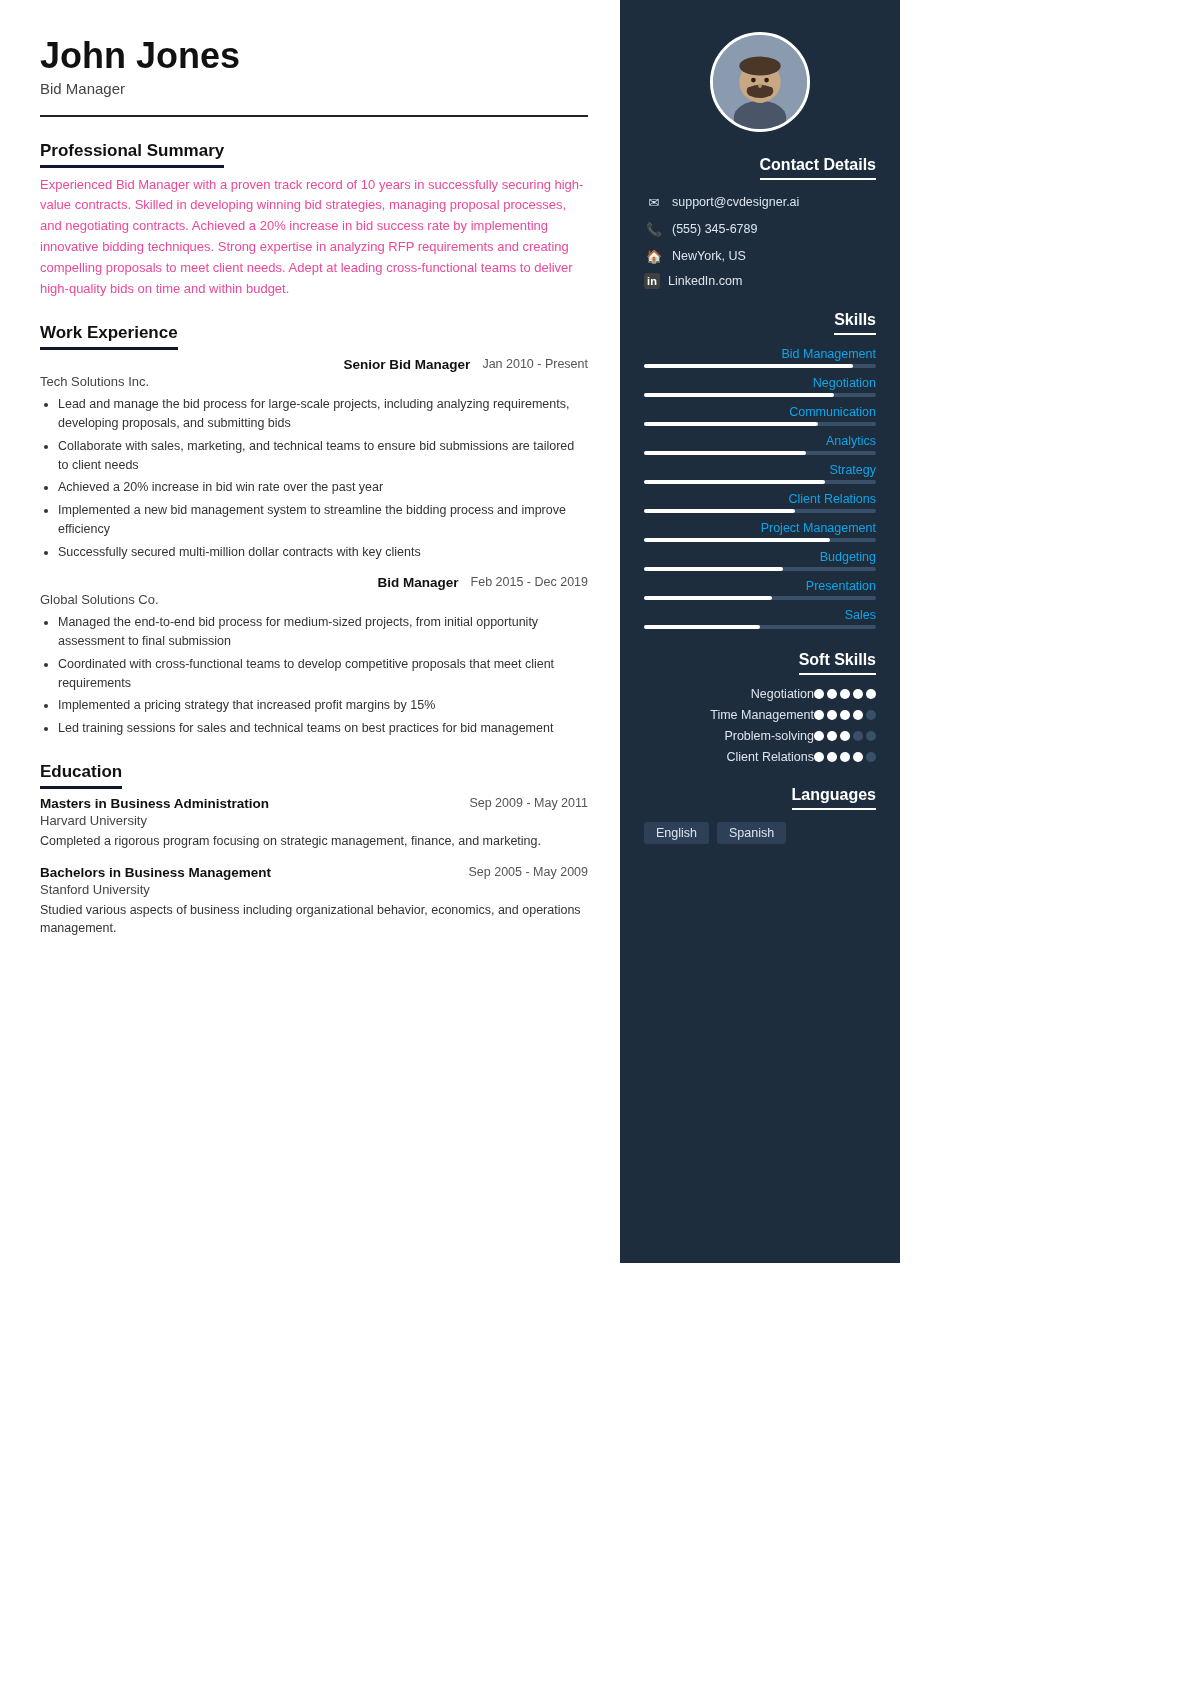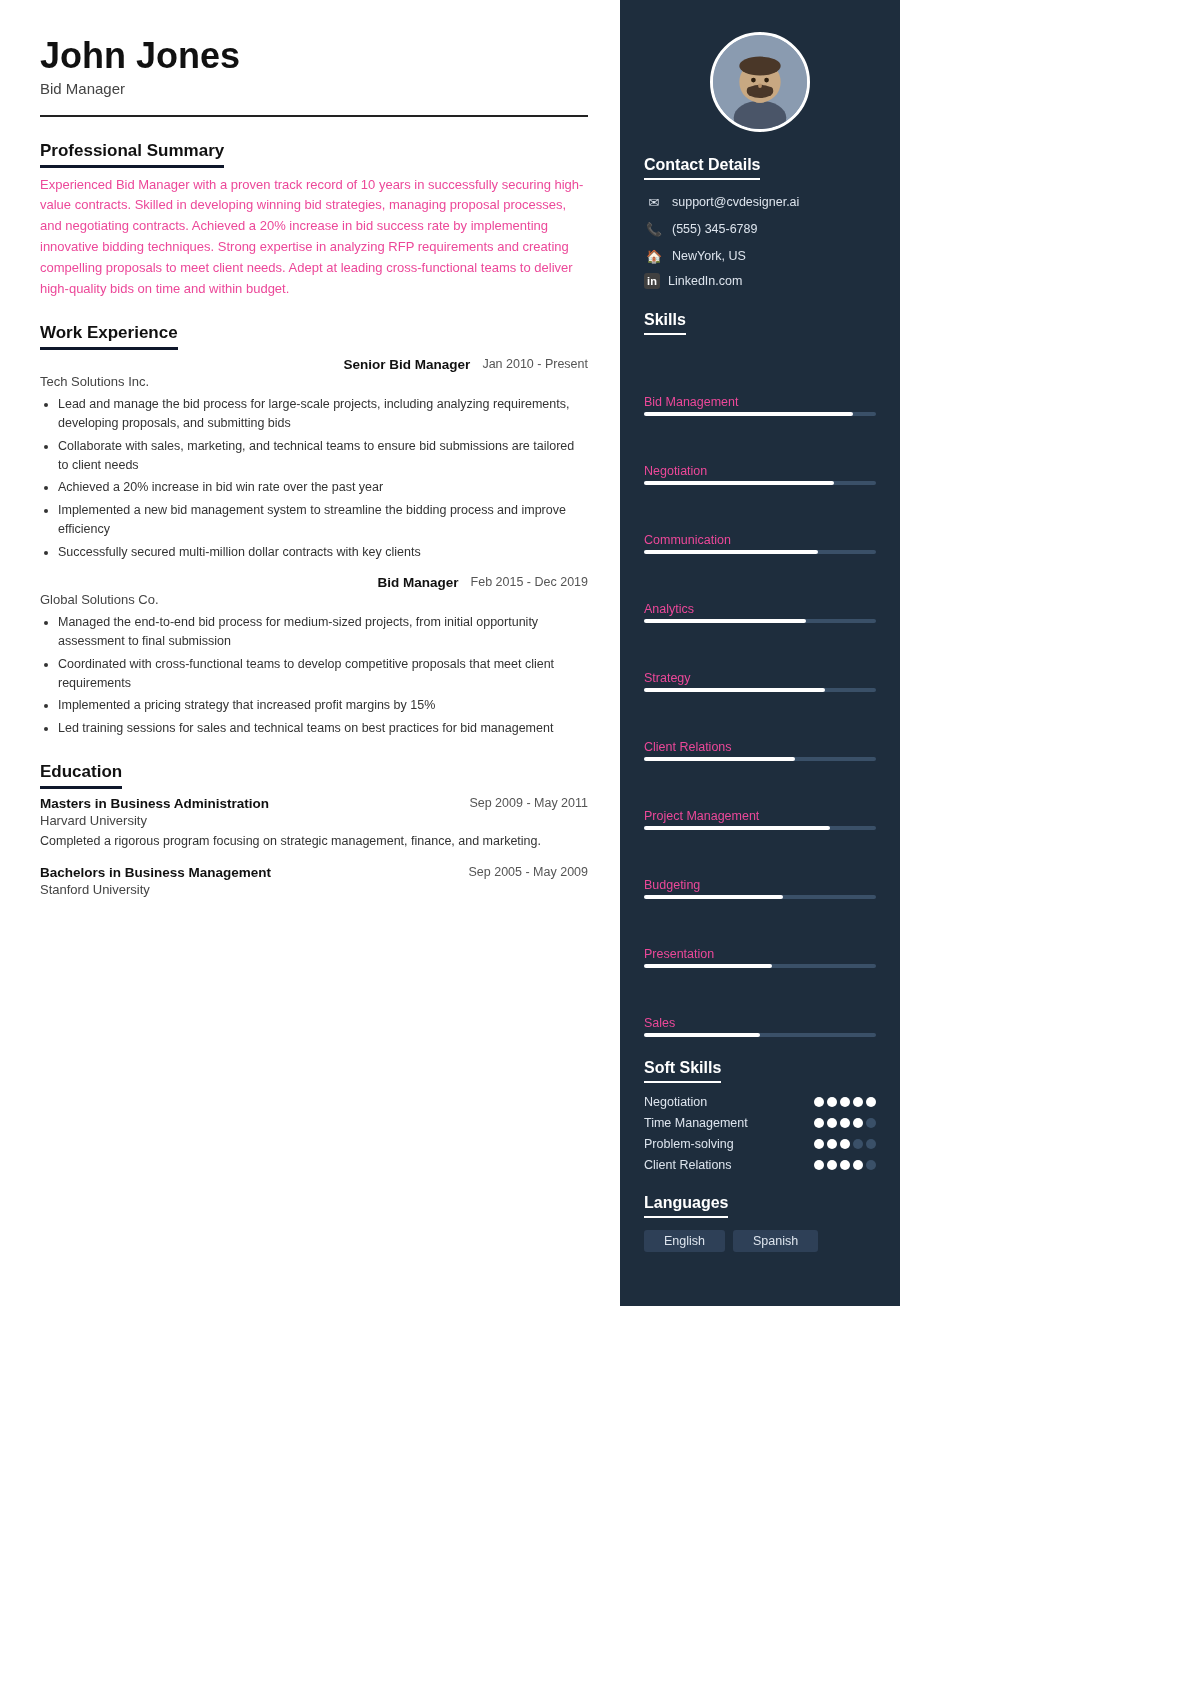--- a/index.html
+++ b/index.html
@@ -168,20 +168,21 @@
       font-weight: 700;
       color: #fff;
       border-bottom: 2px solid #fff;
       padding-bottom: 4px;
       margin-bottom: 12px;
       display: inline-block;
     }
 
     .right-section {
       margin-bottom: 22px;
+      text-align: right;
     }
 
     .contact-item {
       display: flex;
       align-items: center;
       margin-bottom: 7px;
       font-size: 12.5px;
       color: #dde4ed;
     }
 
@@ -195,23 +196,22 @@
       font-size: 13px;
       flex-shrink: 0;
     }
 
     .skill-item {
       margin-bottom: 8px;
     }
 
     .skill-label {
       font-size: 12.5px;
-      color: #ec4899;
+      color: #0ea5e9;
       margin-bottom: 3px;
-      margin-top: 48px;
     }
 
     .skill-bar-bg {
       height: 4px;
       background: #3a5068;
       border-radius: 2px;
       width: 100%;
     }
 
     .skill-bar-fill {
@@ -255,21 +255,21 @@
     .lang-tags {
       display: flex;
       gap: 8px;
       flex-wrap: wrap;
     }
 
     .lang-tag {
       background: #2e4057;
       color: #dde4ed;
       border-radius: 3px;
-      padding: 4px 20px;
+      padding: 4px 12px;
       font-size: 12.5px;
     }
   </style>
 </head>
 <body>
 
 <div class="left-col">
   <div>
     <div class="name">John Jones</div>
     <div class="title">Bid Manager</div>
@@ -329,20 +329,21 @@
       <div class="edu-desc">Completed a rigorous program focusing on strategic management, finance, and marketing.</div>
     </div>
 
     
     <div>
       <div class="edu-header">
         <span class="edu-degree">Bachelors in Business Management</span>
         <span class="edu-date">Sep 2005 - May 2009</span>
       </div>
       <div class="edu-school">Stanford University</div>
+      <div class="edu-desc">Studied various aspects of business including organizational behavior, economics, and operations management.</div>
     </div>
   </div>
 </div>
 
 <div class="right-col">
 
   <div class="avatar-wrapper">
     <div class="avatar">
 
       <svg viewBox="0 0 100 100" xmlns="http://www.w3.org/2000/svg">

